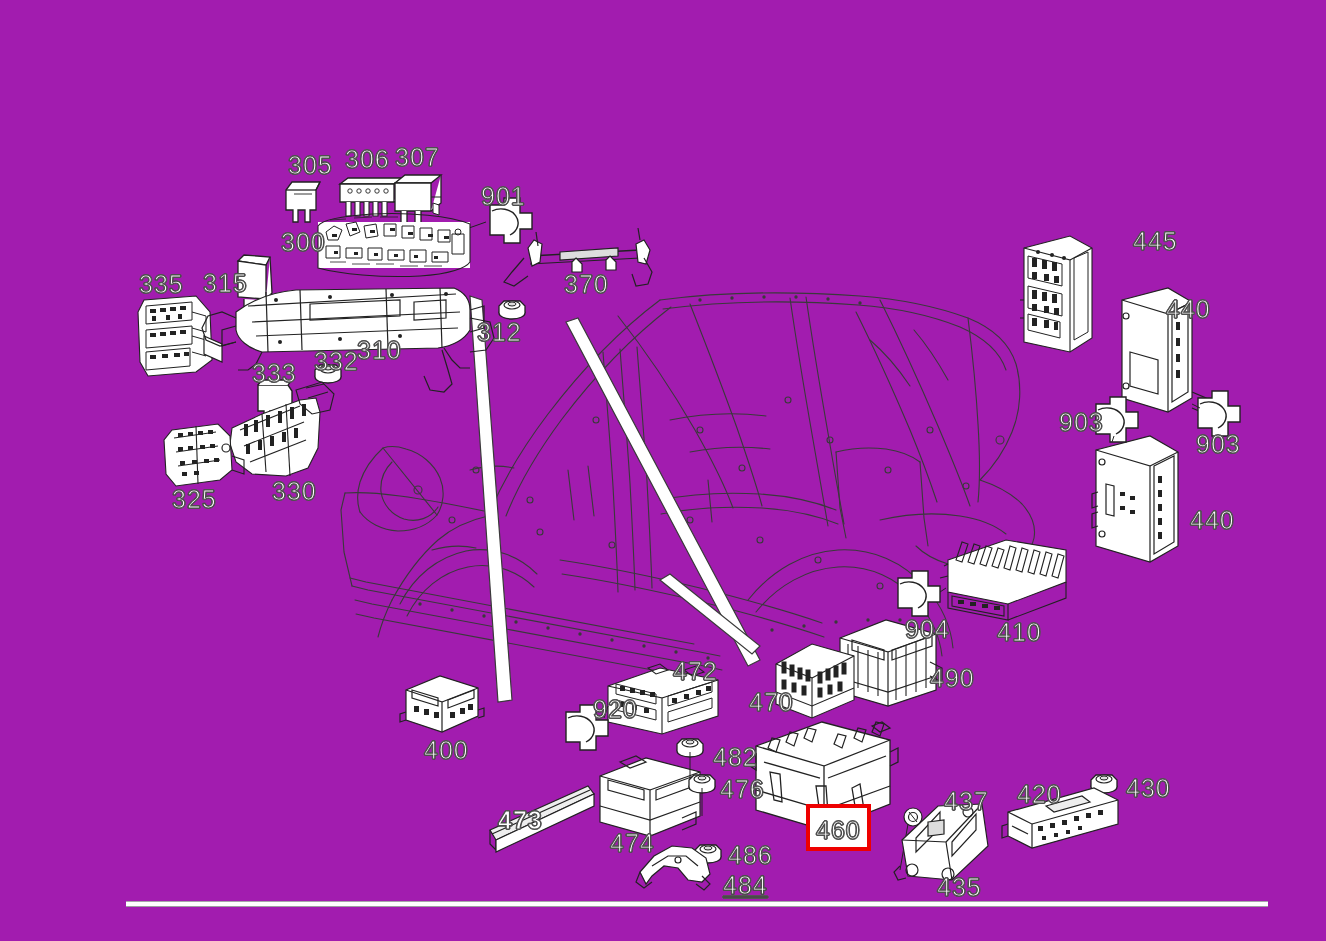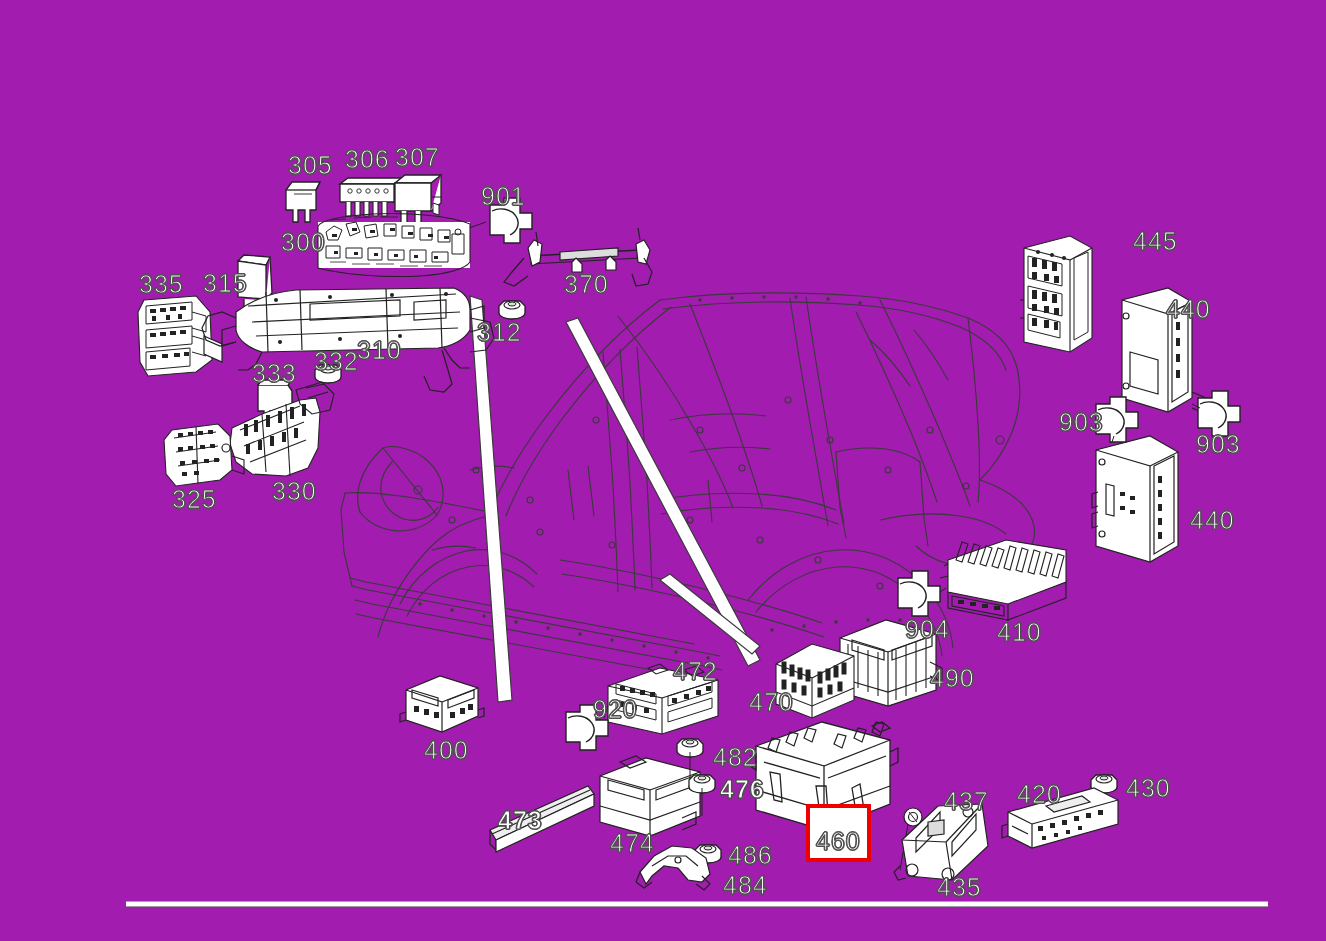--- a/index.html
+++ b/index.html
@@ -34,21 +34,21 @@
     -webkit-text-stroke: 1.1px #4a4a4a;
     text-shadow:
       -1px 0 #555, 1px 0 #555, 0 -1px #555, 0 1px #555;
     white-space: nowrap;
     user-select: none;
   }
   .part-label.highlighted {
     color: #ffffff;
     background: #ffffff;
     border: 4px solid #ee0000;
-    padding: 21px 6px 4px 6px;
+    padding: 10px 6px 4px 6px;
     -webkit-text-stroke: 1.1px #4a4a4a;
     box-sizing: border-box;
   }
   .footer-rule {
     position: absolute;
     left: 126px;
     width: 1142px;
     height: 4px;
     border-top: 1px solid #a6a6aa;
     border-bottom: 1px solid #9d9da2;
@@ -785,26 +785,26 @@
       <div class="part-label" style="left: 272px; top: 479px;">330</div>
       <div class="part-label" style="left: 1190px; top: 508px;">440</div>
       <div class="part-label" style="left: 905px; top: 617px;">904</div>
       <div class="part-label" style="left: 997px; top: 620px;">410</div>
       <div class="part-label" style="left: 673px; top: 659px;">472</div>
       <div class="part-label" style="left: 930px; top: 666px;">490</div>
       <div class="part-label" style="left: 749px; top: 690px;">470</div>
       <div class="part-label" style="left: 560px; top: 697px; margin-left: 33px;">920</div>
       <div class="part-label" style="left: 424px; top: 738px;">400</div>
       <div class="part-label" style="left: 713px; top: 745px;">482</div>
-      <div class="part-label" style="left: 720px; top: 777px; font-weight: bold;">476</div>
+      <div class="part-label" style="left: 720px; top: 777px;">476</div>
       <div class="part-label" style="left: 900px; top: 789px; margin-left: 44px;">437</div>
       <div class="part-label" style="left: 1017px; top: 782px;">420</div>
       <div class="part-label" style="left: 1126px; top: 776px;">430</div>
       <div class="part-label" style="left: 498px; top: 808px; font-weight: bold;">473</div>
       <div class="part-label highlighted" style="left: 806px; top: 804px;">460</div>
       <div class="part-label" style="left: 610px; top: 831px; text-align: right;">474</div>
       <div class="part-label" style="left: 728px; top: 843px;">486</div>
-      <div class="part-label" style="left: 723px; top: 873px;">484</div>
+      <div class="part-label" style="left: 723px; top: 873px; text-decoration: underline;">484</div>
       <div class="part-label" style="left: 937px; top: 875px;">435</div>
     </div>
 
   <div class="footer-rule" style="left: 126px; top: 901px; width: 1142px;"></div>
 </div>
 
 </body></html>

